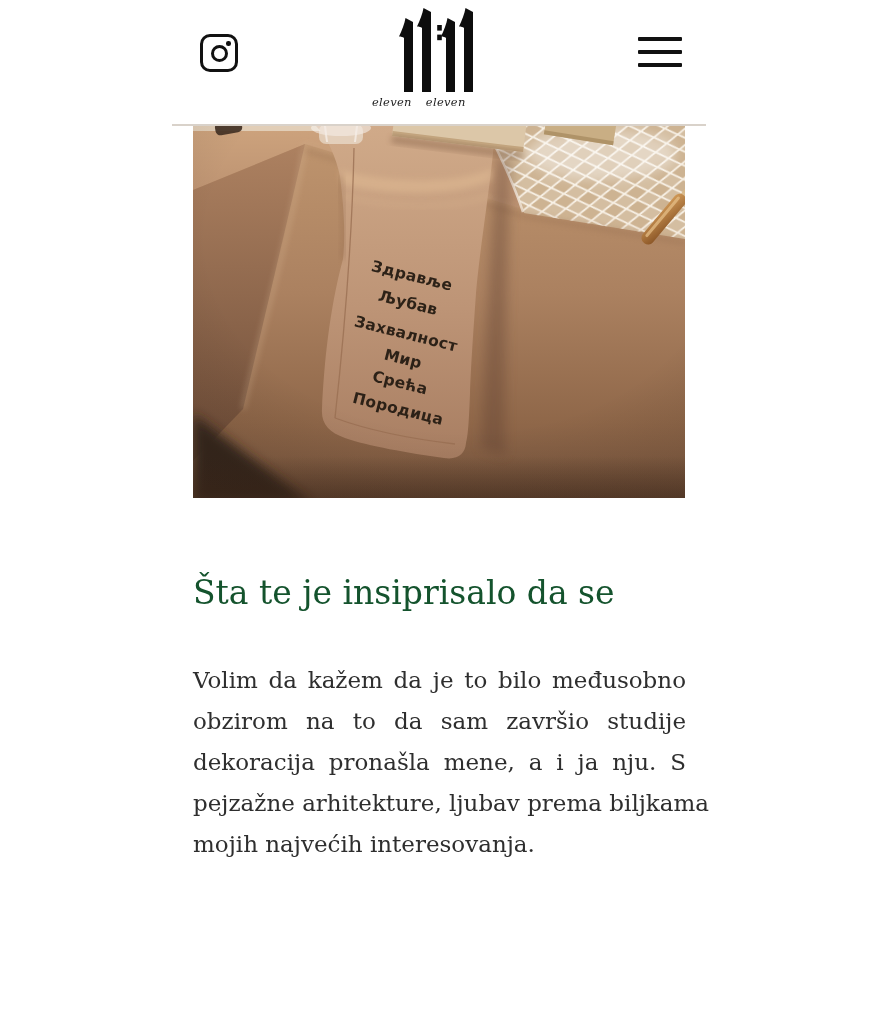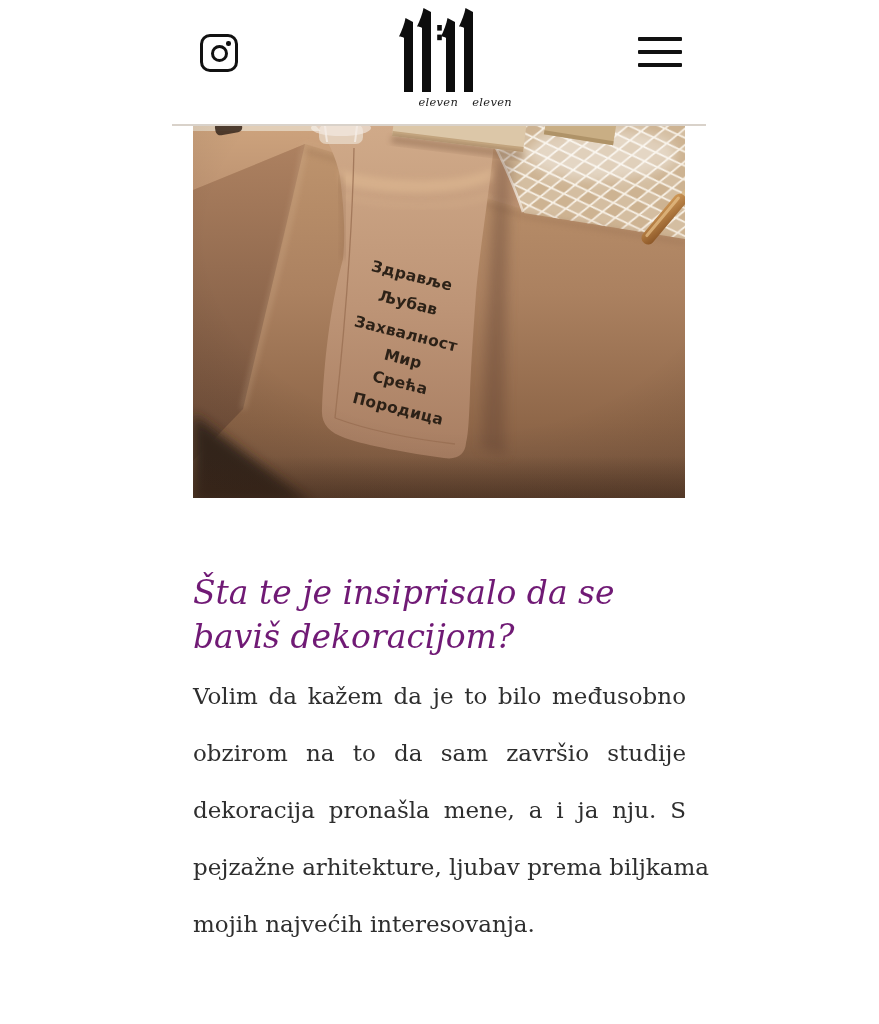--- a/index.html
+++ b/index.html
@@ -7,41 +7,41 @@
         font-family:"DejaVu Serif",serif;}
 
   
   .header{position:absolute;left:0;top:0;width:879px;height:118px;background:#fff;}
   .ig-link{position:absolute;left:200px;top:34px;width:38px;height:38px;cursor:pointer;}
   .ig-box{position:absolute;left:0;top:0;width:32px;height:32px;border:3px solid #111;border-radius:10px;}
   .ig-lens{position:absolute;left:11px;top:11px;width:11px;height:11px;border:3px solid #111;border-radius:50%;}
   .ig-dot{position:absolute;left:26px;top:7px;width:4.5px;height:4.5px;background:#111;border-radius:50%;}
 
   .logo-link{position:absolute;left:399px;top:7px;width:80px;height:102px;cursor:pointer;text-align:center;}
-  .tagline{position:absolute;left:372px;top:95px;width:140px;text-align:right;
+  .tagline{position:absolute;left:372px;top:95px;width:140px;text-align:left;
            font-style:italic;font-size:11.5px;color:#1c1c1c;letter-spacing:.3px;}
   .tagline span{display:inline-block;}
   .tagline .w2{margin-left:14px;}
 
   .menu-btn{position:absolute;left:638px;top:37px;width:44px;height:30px;cursor:pointer;}
   .menu-btn .bar{position:absolute;left:0;width:44px;height:3.6px;background:#111;border-radius:1px;}
   .menu-btn .b1{top:0;} .menu-btn .b2{top:13px;} .menu-btn .b3{top:26px;}
 
   
   .divider{position:absolute;left:172px;top:124px;width:534px;height:1.5px;background:#d9d2ca;}
 
   
   .photo{position:absolute;left:193px;top:126px;width:492px;height:372px;}
 
   
-  .headline{position:absolute;left:193px;top:549px;width:470px;color:#701a75;
-            font-style:italic;font-weight:400;font-size:33px;line-height:44px;}
+  .headline{position:absolute;left:193px;top:549px;width:470px;color:#14532d;
+            font-weight:400;font-size:33px;line-height:44px;}
   .bodycopy{position:absolute;left:193px;top:660px;width:493px;color:#2e2e2e;
             font-size:23px;line-height:41px;}
-  .pline{text-align:justify;text-align-last:justify;white-space:nowrap;margin-top:16px;}
+  .pline{text-align:justify;text-align-last:justify;white-space:nowrap;}
   .pline.last{text-align:left;text-align-last:left;white-space:normal;}
 </style>
 </head>
 <body>
 
 <div class="page">
 
   <div class="header">
 
     <a class="ig-link" aria-label="Instagram">
@@ -191,21 +191,20 @@
       <text x="210" y="238" transform="rotate(14 210 233)">Мир</text>
       <text x="207" y="262" transform="rotate(14 207 257)">Срећа</text>
       <text x="205" y="288" transform="rotate(14 205 283)">Породица</text>
     </g>
 
     <rect x="0" y="0" width="492" height="372" fill="url(#vignette)"></rect>
   </svg>
 
   <h1 class="headline">
     <div>Šta te je insiprisalo da se</div>
-    <div>baviš dekoracijom?</div>
   </h1>
 
   <div class="bodycopy">
     <div class="pline">Volim da kažem da je to bilo međusobno</div>
     <div class="pline">obzirom na to da sam završio studije</div>
     <div class="pline">dekoracija pronašla mene, a i ja nju. S</div>
     <div class="pline">pejzažne arhitekture, ljubav prema biljkama</div>
     <div class="pline last">mojih najvećih interesovanja.</div>
   </div>
 

